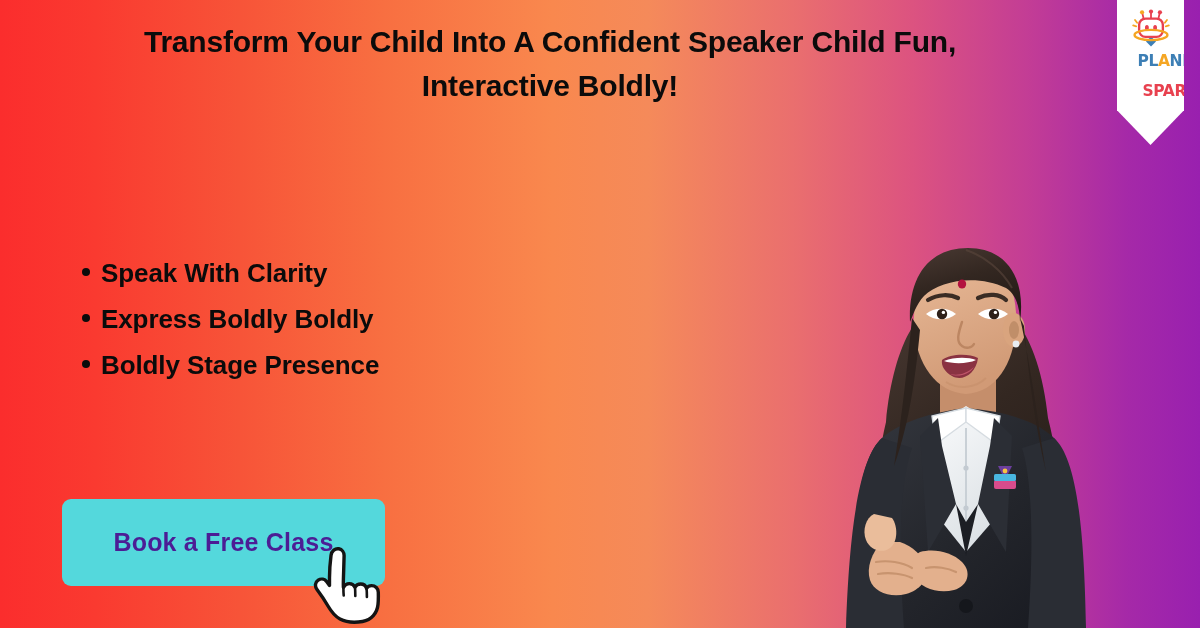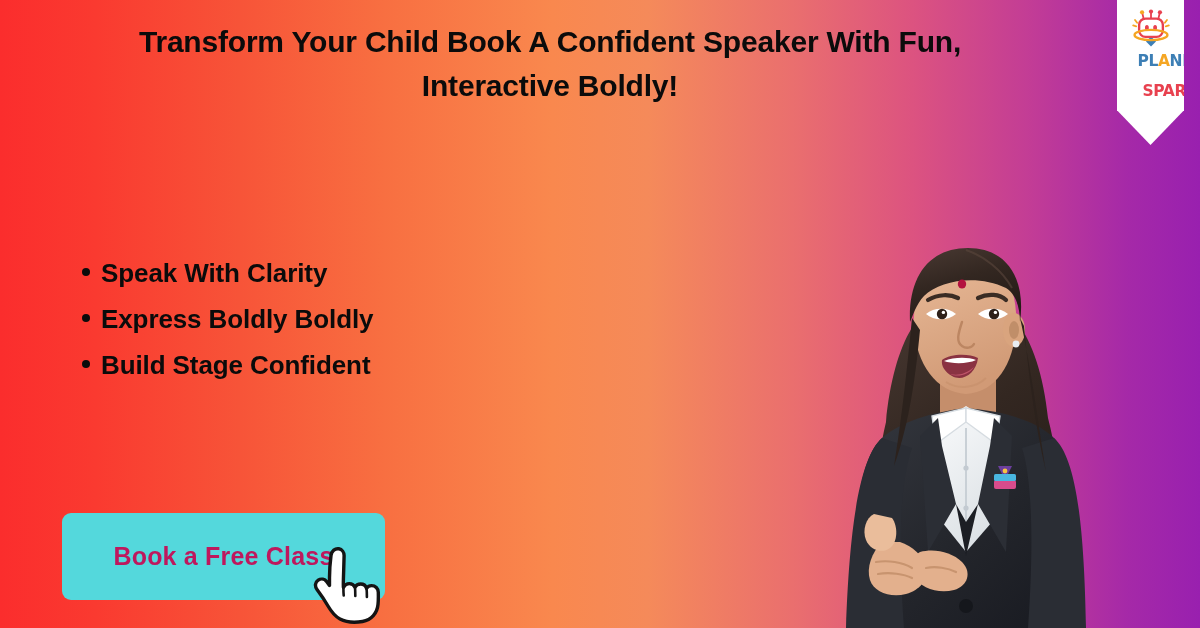--- a/index.html
+++ b/index.html
@@ -68,27 +68,27 @@
     margin-right:11px;
     flex:none;
     position:relative;
     top:-6px;
   }
 
   
   #cta {
     position:absolute;
     left:62px;
-    top:513px;
+    top:499px;
     width:323px;
     height:87px;
     background:#54D8DC;
     border-radius:9px;
     border:none;
-    color:#be185d;
+    color:#4c1d95;
     font-family:"Liberation Sans", sans-serif;
     font-size:25px;
     font-weight:bold;
     letter-spacing:0.2px;
     cursor:pointer;
     display:flex;
     align-items:center;
     justify-content:center;
     padding:0 8px;
   }
@@ -140,36 +140,36 @@
     height:406px;
     pointer-events:none;
   }
 </style>
 </head>
 <body>
 
 <div id="banner">
 
   <h1 id="headline">
-    <span class="line">Transform Your Child Book A Confident Speaker With Fun,</span>
+    <span class="line">Transform Your Child Into A Confident Speaker Child Fun,</span>
     <span class="line">Interactive Boldly!</span>
   </h1>
 
   <ul id="bullets">
     <li>
       <span class="dot"></span>
       <span>Speak With Clarity</span>
     </li>
     <li>
       <span class="dot"></span>
       <span>Express Boldly Boldly</span>
     </li>
     <li>
       <span class="dot"></span>
-      <span>Build Stage Confident</span>
+      <span>Boldly Stage Presence</span>
     </li>
   </ul>
 
   <button id="cta">Book a Free Class</button>
 
   <svg id="cursor" viewBox="0 0 76 78">
     <path d="M19.5 31.5 C19.5 23 20.5 13.5 21 9.5 C21.6 4.8 25.2 2.2 28.8 2.8 C32 3.4 34.2 6.2 34.1 9.8
              C34 14.5 33.6 27 33.4 33.5 C33.3 36.5 33.3 39.5 33.4 41.5
              C34.6 39.2 36.6 37.6 39.2 37.6 C41.9 37.6 44.1 39.1 45 41.3
              C46.1 39.3 48.2 38 50.6 38 C53.4 38 55.7 39.7 56.5 42.2

